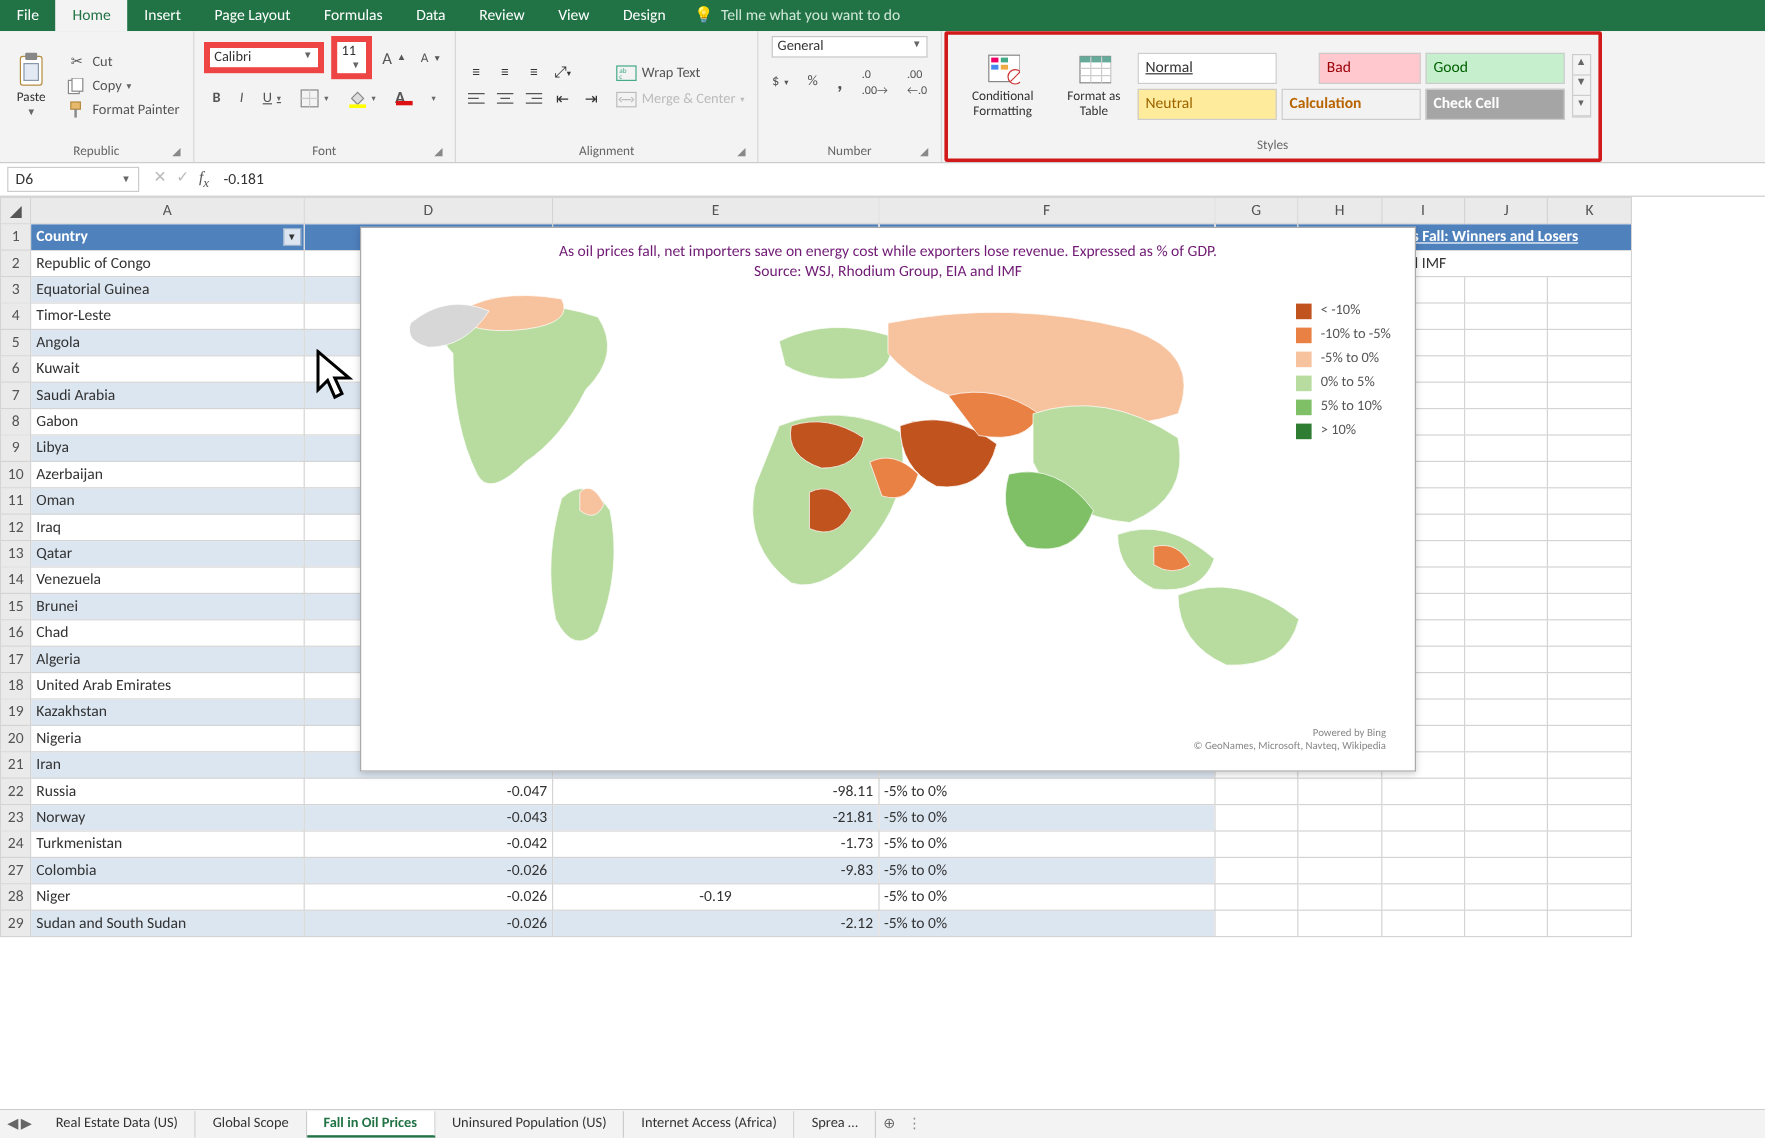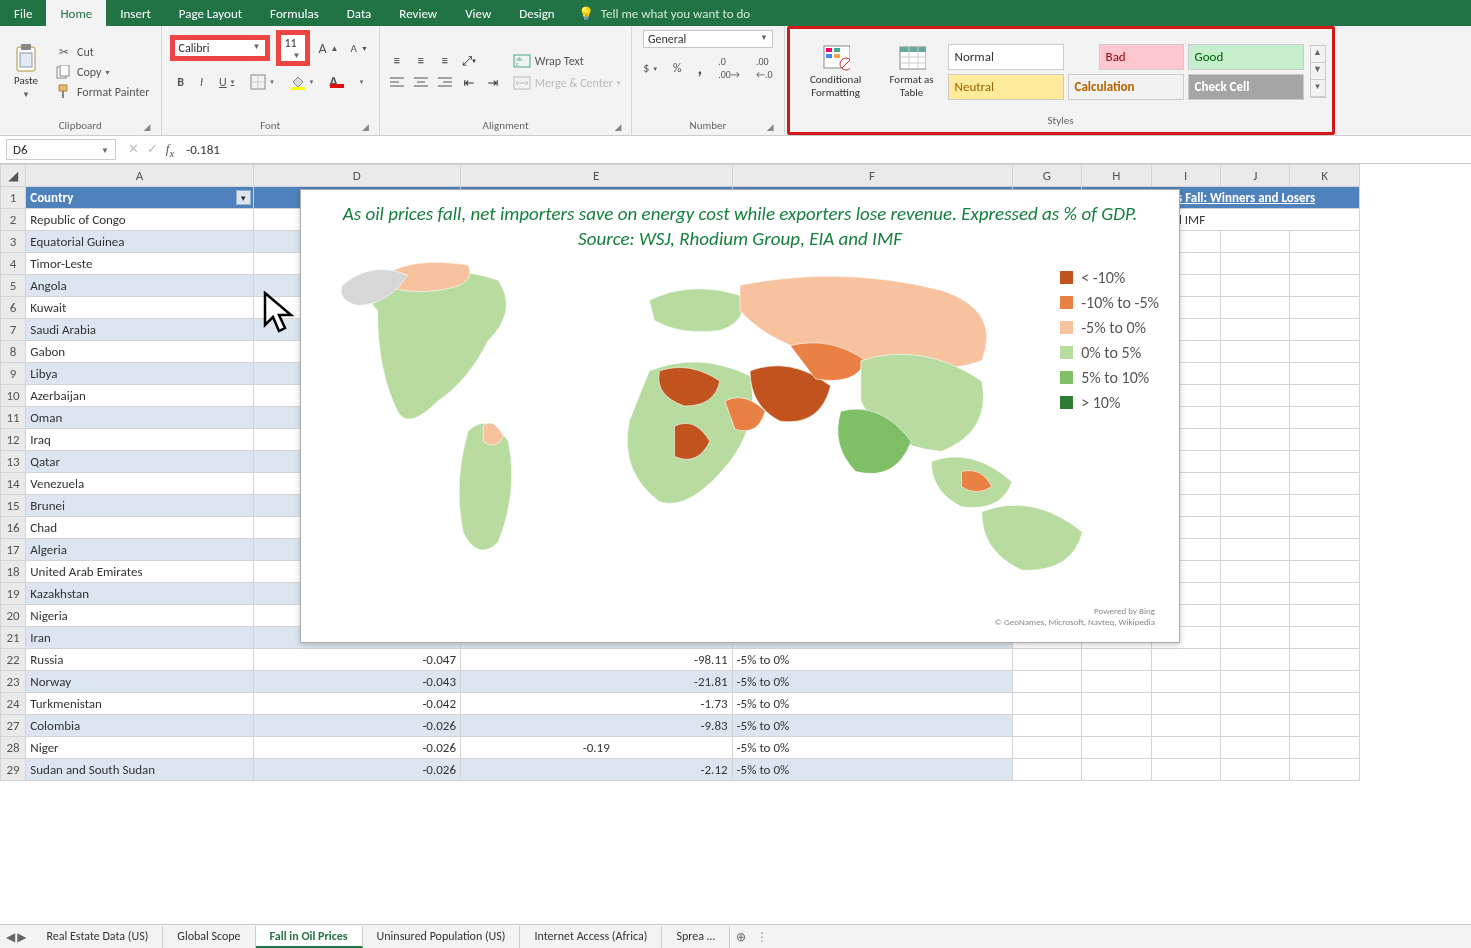--- a/index.html
+++ b/index.html
@@ -28,21 +28,21 @@
 .font-select, .size-select { border:5px solid #ef4444; background:#fff; padding:1px 4px; font-size:12px; }
 .font-select { width:100px; }
 .size-select { width:34px; }
 
 .number-select { border:1px solid #c5c5c5; background:#fff; padding:1px 4px; font-size:12px; width:130px; display:flex; justify-content:space-between; }
 
 .styles-highlight { border:3px solid #d11919; border-radius:2px; padding:2px 4px; display:flex; flex-direction:column; flex:0 0 auto; margin-left:2px; }
 .styles-gallery { display:flex; align-items:center; gap:4px; }
 .style-grid { display:grid; grid-template-columns:repeat(3,116px); grid-auto-rows:26px; gap:4px; }
 .style-cell { border:1px solid #ccc; display:flex; align-items:center; padding:0 6px; font-size:13px; }
-.style-normal { background:#fff; }
+.style-normal { background:#fff;text-decoration:underline; }
 .style-bad { background:#ffc7ce; color:#9c0006;margin-left:31px; }
 .style-good { background:#c6efce; color:#006100; }
 .style-neutral { background:#ffeb9c; color:#9c6500; }
 .style-calc { background:#f2f2f2; color:#b86400; font-weight:bold; }
 .style-check { background:#a5a5a5; color:#fff; font-weight:bold; }
 .gallery-scroll { display:flex; flex-direction:column; border:1px solid #ccc; margin-left:2px; }
 .gallery-scroll div { width:14px; height:17px; text-align:center; font-size:9px; color:#666; border-bottom:1px solid #ccc; }
 
 
 .fbar { display:flex; align-items:center; border-bottom:1px solid #ccc; height:28px; font-size:13px; }
@@ -63,24 +63,24 @@
 .banded-even td { background:#fff; }
 .link-cell { color:#0563c1; text-decoration:underline; font-weight:bold; }
 
 .colA{width:216px;} .colD{width:197px;} .colE{width:258px;} .colF{width:266px;}
 .colG{width:66px;} .colH{width:66px;} .colI{width:66px;} .colJ{width:66px;}
 .colK{width:66px;}
 
 
 .chart { position:absolute; left:300px; top:25px; width:880px; height:454px; background:#fff; border:1px solid #aaa; box-shadow:0 2px 6px rgba(0,0,0,.2); padding:10px 16px; display:flex; flex-direction:column; }
 .chart-title { text-align:center; font-size:20px; color:#555; }
-.chart-sub { text-align:center; font-size:19px; color:#15803d; margin-top:2px;font-style:italic; }
+.chart-sub { text-align:center; font-size:13px; color:#701a75; margin-top:2px; }
 .chart-body { flex:1; position:relative; }
 .chart-body svg { position:absolute; inset:0; }
-.legend { position:absolute; top:12px; right:4px; font-size:16px; color:#555; }
+.legend { position:absolute; top:12px; right:4px; font-size:12px; color:#555; }
 .legend div { display:flex; align-items:center; gap:8px; margin:6px 0; }
 .legend .sw { width:13px; height:13px; }
 .attrib { position:absolute; right:8px; bottom:4px; font-size:9px; color:#888; text-align:right; line-height:1.3; }
 
 
 .cursor-arrow { position:absolute; left:261px; top:127px; font-size:36px; color:#000; pointer-events:none; }
 
 
 .sheet-tabs { position:fixed; bottom:0; left:0; right:0; height:24px; background:#f3f3f3; border-top:1px solid #ccc; display:flex; align-items:center; font-size:12px; }
 .nav-arrows { display:flex; gap:2px; padding:0 6px; color:#666; }
@@ -141,21 +141,21 @@
             <span class="ico">
               <svg width="16" height="16">
                 <rect x="3" y="1" width="8" height="6" fill="#e7b96c" stroke="#b58b3e"></rect>
                 <rect x="6" y="7" width="2" height="7" fill="#888"></rect>
               </svg>
             </span>
             <span>Format Painter</span>
           </div>
       </div>
     </div>
-    <div class="group-label"><span>Clipboard</span><span class="launcher">◢</span></div>
+    <div class="group-label"><span>Republic</span><span class="launcher">◢</span></div>
   </div>
 
   <div class="group">
     <div class="group-body col" style="gap:6px">
       <div class="row">
         <div class="font-select"><span>Calibri</span> <span style="float:right;font-size:8px;color:#666">▼</span></div>
         <div class="size-select"><span>11</span><span style="float:right;font-size:8px;color:#666">▼</span></div>
         <span class="small-btn" style="font-size:14px">A<sup style="font-size:8px">▲</sup></span>
         <span class="small-btn" style="font-size:11px">A<sup style="font-size:7px">▼</sup></span>
       </div>

